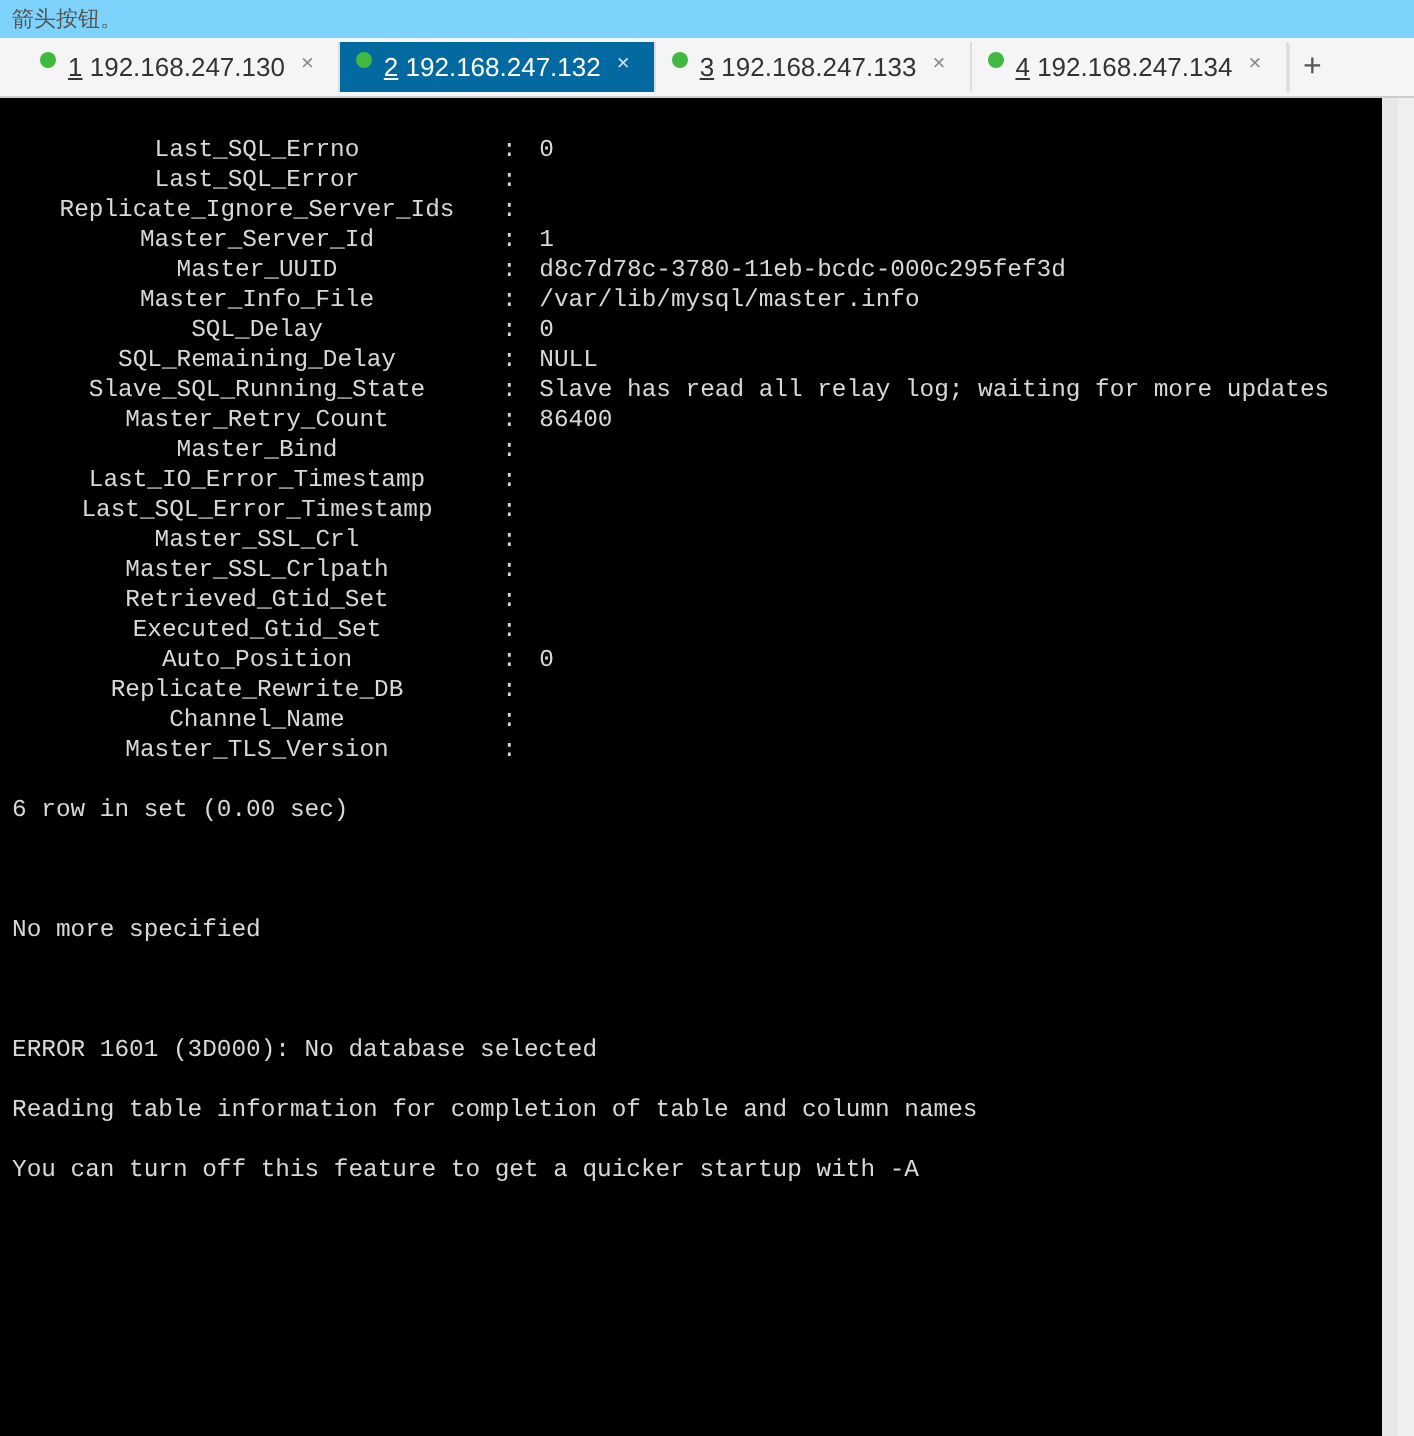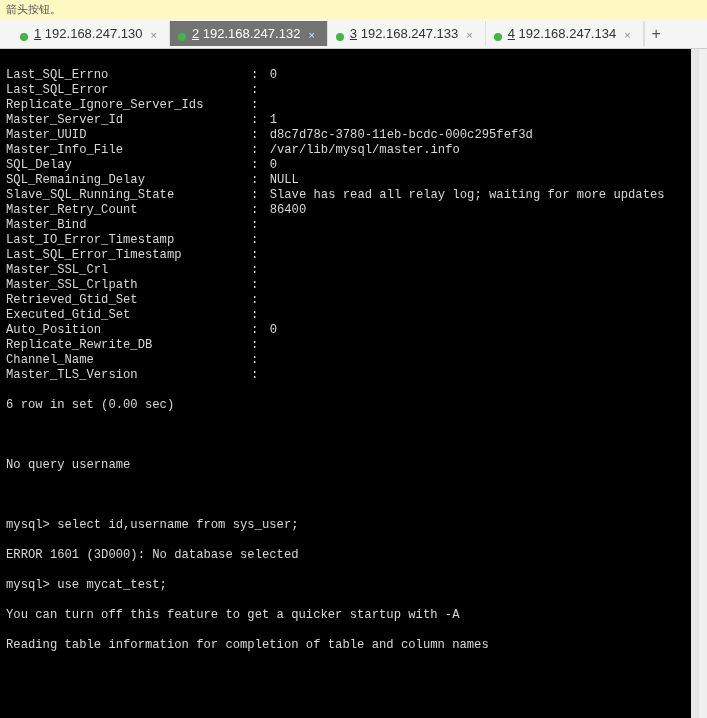--- a/index.html
+++ b/index.html
@@ -8,44 +8,44 @@
       height: 718px;
       background: #f0f0f0;
       font-family: "Segoe UI", Arial, sans-serif;
       font-size: 12px;
       overflow: hidden;
     }
     .top-label {
       padding: 2px 6px;
       color: #555;
       font-size: 11px;
-      background: #fef9c3;
+      background: #7dd3fc;
     }
     .tab-bar {
       display: flex;
       align-items: center;
       background: #f5f5f5;
       border-bottom: 1px solid #ccc;
       height: 30px;
       padding-left: 12px;
     }
     .tab {
       display: flex;
-      align-items: flex-end;
+      align-items: flex-start;
       padding: 5px 10px 5px 8px;
       border-right: 1px solid #ddd;
       cursor: pointer;
       color: #333;
       font-size: 13px;
       gap: 6px;
       position: relative;
       min-width: 150px;
     }
     .tab.active {
-      background: #737373;
+      background: #0369a1;
       color: #fff;
     }
     .tab-dot {
       width: 8px;
       height: 8px;
       border-radius: 50%;
       background: #3fb93f;
       flex-shrink: 0;
     }
     .tab-num {
@@ -74,21 +74,21 @@
       height: 670px;
       font-family: "Consolas", "Courier New", monospace;
       font-size: 12.2px;
       line-height: 15px;
       padding: 4px 6px;
       white-space: pre;
       overflow: hidden;
       border-right: 8px solid #e8e8e8;
     }
     .kv-line { display: flex; }
-    .kv-key { width: 245px; text-align: left; }
+    .kv-key { width: 245px; text-align: center; }
     .kv-sep { padding: 0 4px 0 0; }
     .kv-val { }
   </style>
 </head>
 <body>
 
 <div class="top-label">箭头按钮。</div>
 
 <div class="tab-bar">
   <div class="tab">
@@ -111,27 +111,25 @@
     <span><span class="tab-num">4</span> <span>192.168.247.134</span></span>
     <span class="tab-close">×</span>
   </div>
   <div class="tab-add">+</div>
 </div>
 
 <div class="terminal">
 <div id="status-lines"><div class="kv-line"><span class="kv-key">Last_SQL_Errno</span><span class="kv-sep">: </span><span class="kv-val">0</span></div><div class="kv-line"><span class="kv-key">Last_SQL_Error</span><span class="kv-sep">: </span><span class="kv-val"></span></div><div class="kv-line"><span class="kv-key">Replicate_Ignore_Server_Ids</span><span class="kv-sep">: </span><span class="kv-val"></span></div><div class="kv-line"><span class="kv-key">Master_Server_Id</span><span class="kv-sep">: </span><span class="kv-val">1</span></div><div class="kv-line"><span class="kv-key">Master_UUID</span><span class="kv-sep">: </span><span class="kv-val">d8c7d78c-3780-11eb-bcdc-000c295fef3d</span></div><div class="kv-line"><span class="kv-key">Master_Info_File</span><span class="kv-sep">: </span><span class="kv-val">/var/lib/mysql/master.info</span></div><div class="kv-line"><span class="kv-key">SQL_Delay</span><span class="kv-sep">: </span><span class="kv-val">0</span></div><div class="kv-line"><span class="kv-key">SQL_Remaining_Delay</span><span class="kv-sep">: </span><span class="kv-val">NULL</span></div><div class="kv-line"><span class="kv-key">Slave_SQL_Running_State</span><span class="kv-sep">: </span><span class="kv-val">Slave has read all relay log; waiting for more updates</span></div><div class="kv-line"><span class="kv-key">Master_Retry_Count</span><span class="kv-sep">: </span><span class="kv-val">86400</span></div><div class="kv-line"><span class="kv-key">Master_Bind</span><span class="kv-sep">: </span><span class="kv-val"></span></div><div class="kv-line"><span class="kv-key">Last_IO_Error_Timestamp</span><span class="kv-sep">: </span><span class="kv-val"></span></div><div class="kv-line"><span class="kv-key">Last_SQL_Error_Timestamp</span><span class="kv-sep">: </span><span class="kv-val"></span></div><div class="kv-line"><span class="kv-key">Master_SSL_Crl</span><span class="kv-sep">: </span><span class="kv-val"></span></div><div class="kv-line"><span class="kv-key">Master_SSL_Crlpath</span><span class="kv-sep">: </span><span class="kv-val"></span></div><div class="kv-line"><span class="kv-key">Retrieved_Gtid_Set</span><span class="kv-sep">: </span><span class="kv-val"></span></div><div class="kv-line"><span class="kv-key">Executed_Gtid_Set</span><span class="kv-sep">: </span><span class="kv-val"></span></div><div class="kv-line"><span class="kv-key">Auto_Position</span><span class="kv-sep">: </span><span class="kv-val">0</span></div><div class="kv-line"><span class="kv-key">Replicate_Rewrite_DB</span><span class="kv-sep">: </span><span class="kv-val"></span></div><div class="kv-line"><span class="kv-key">Channel_Name</span><span class="kv-sep">: </span><span class="kv-val"></span></div><div class="kv-line"><span class="kv-key">Master_TLS_Version</span><span class="kv-sep">: </span><span class="kv-val"></span></div></div>
 <div>6 row in set (0.00 sec)</div>
 <div> </div>
-<div>No query username</div>
+<div>No more specified</div>
 <div> </div>
-<div>mysql&gt; select id,username from sys_user;</div>
 <div>ERROR 1601 (3D000): No database selected</div>
-<div>mysql&gt; use mycat_test;</div>
+<div>Reading table information for completion of table and column names</div>
 <div>You can turn off this feature to get a quicker startup with -A</div>
-<div>Reading table information for completion of table and column names</div>
 <div> </div>
 
 
 
 
 
 
 
 
 

